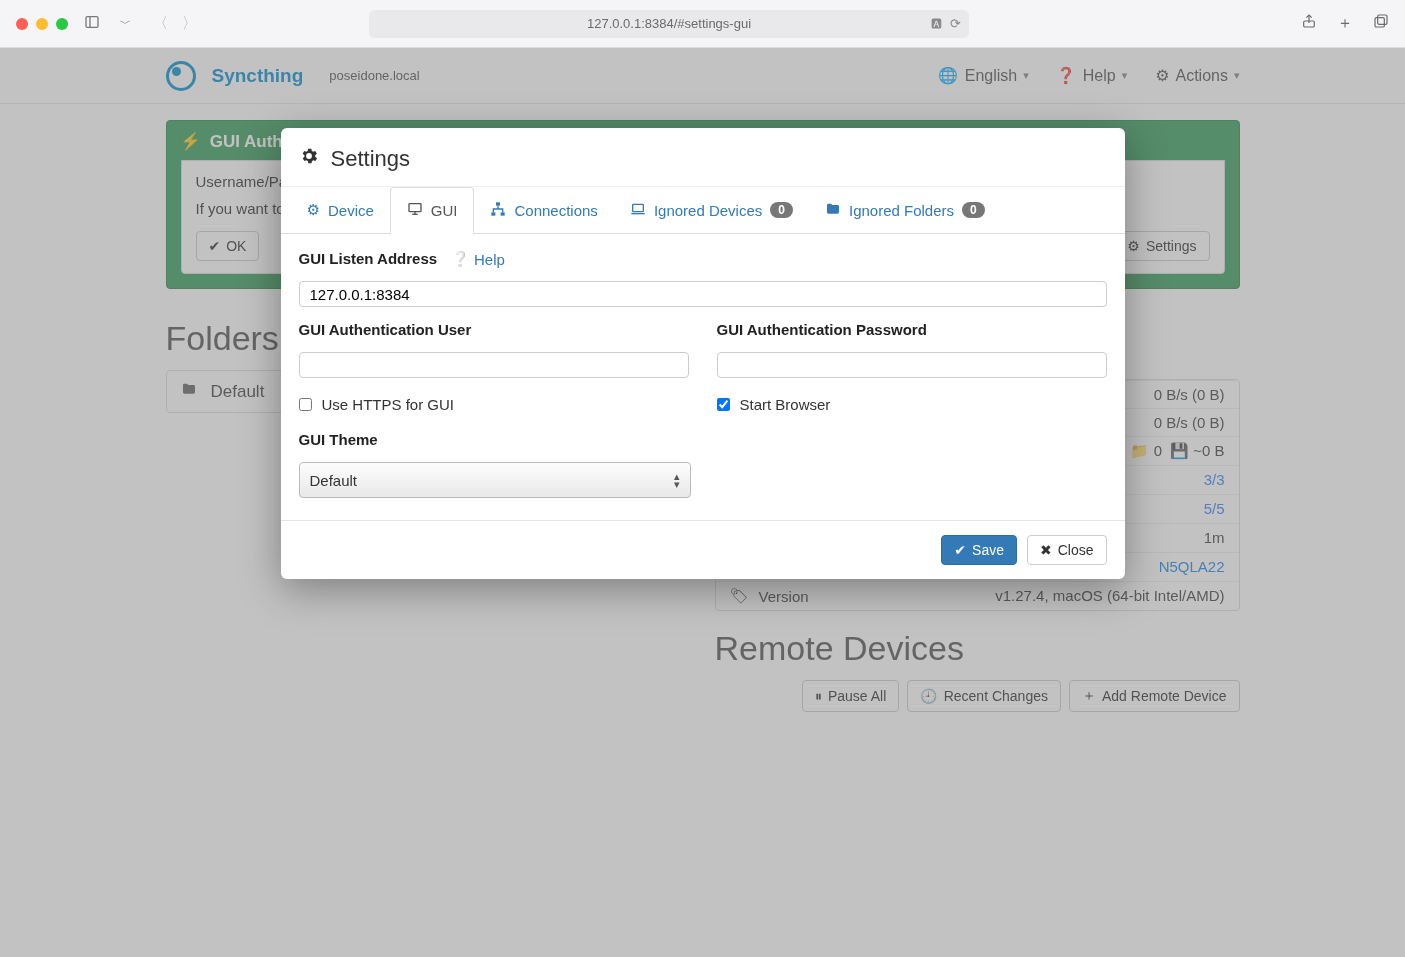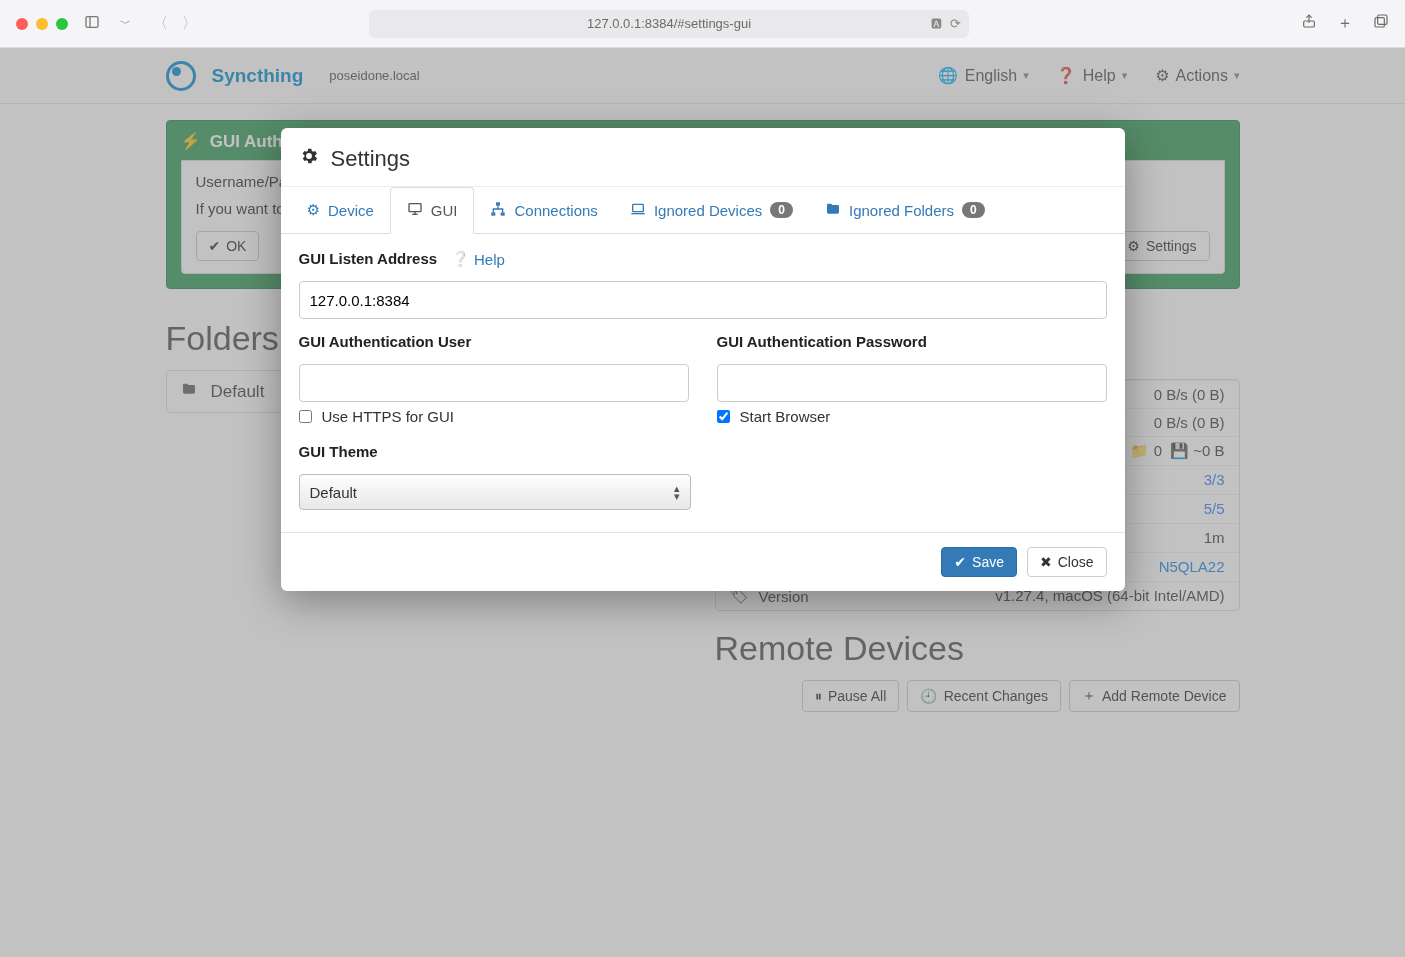--- a/index.html
+++ b/index.html
@@ -108,24 +108,24 @@
   box-shadow:0 10px 40px rgba(0,0,0,0.35);
 }
 .modal-header{padding:18px 18px 14px;display:flex;align-items:center;gap:12px;font-size:22px;color:#333;border-bottom:1px solid #eee;}
 .tabs{display:flex;border-bottom:1px solid #ddd;padding-left:10px;}
 .tab{padding:13px 16px;display:flex;align-items:center;gap:8px;color:#337ab7;cursor:pointer;font-size:15px;}
 .tab.active{border:1px solid #ddd;border-bottom:1px solid #fff;border-radius:4px 4px 0 0;color:#555;margin-bottom:-1px;background:#fff;}
 .badge{background:#777;color:#fff;border-radius:10px;padding:1px 8px;font-size:12px;font-weight:600;}
 .modal-body{padding:16px 18px 22px;}
 .form-label{font-weight:700;font-size:15px;color:#222;margin-bottom:6px;display:inline-block;}
 .help-link{color:#337ab7;font-weight:400;margin-left:10px;font-size:15px;display:inline-flex;align-items:center;gap:4px;}
-.form-control{width:100%;height:38px;border:1px solid #ccc;border-radius:4px;padding:0 10px;font-size:15px;background:#fff;}
+.form-control{width:100%;height:26px;border:1px solid #ccc;border-radius:4px;padding:0 10px;font-size:15px;background:#fff;}
 .form-row{display:flex;gap:28px;margin-top:14px;}
 .form-col{flex:1;}
-.checkbox-row{display:flex;gap:28px;margin-top:6px;}
+.checkbox-row{display:flex;gap:28px;margin-top:18px;}
 .checkbox-col{flex:1;display:flex;align-items:center;gap:10px;font-size:15px;}
 .select{
   width:392px;height:36px;border:1px solid #bbb;border-radius:4px;
   background:linear-gradient(#fdfdfd,#e8e8e8);padding:0 10px;font-size:15px;
   display:flex;align-items:center;justify-content:space-between;cursor:pointer;
 }
 .select-caret{font-size:11px;color:#555;line-height:8px;}
 .modal-footer{border-top:1px solid #e5e5e5;padding:14px 18px;display:flex;justify-content:flex-end;gap:10px;}
 .btn-primary{background:#337ab7;color:#fff;border-color:#2e6da4;}
 .icon-svg{width:16px;height:16px;display:inline-block;}

